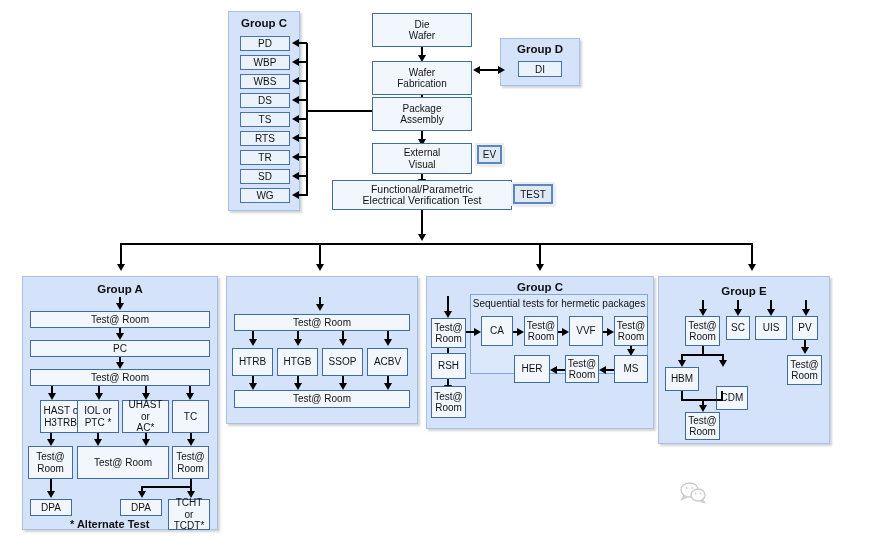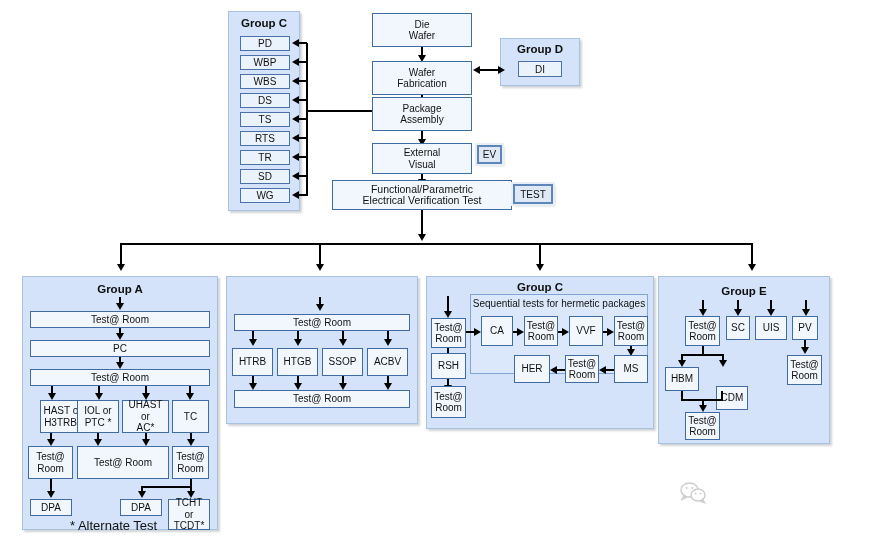--- a/index.html
+++ b/index.html
@@ -73,21 +73,21 @@
   }
   
   .ln { position:absolute; background:#000; }
   .ln.v { width:2px; }
   .ln.h { height:2px; }
   .ar { position:absolute; width:0;height:0; }
   .ar.down { border-left:4.5px solid transparent; border-right:4.5px solid transparent; border-top:7px solid #000; }
   .ar.left { border-top:4.5px solid transparent; border-bottom:4.5px solid transparent; border-right:7px solid #000; }
   .ar.right { border-top:4.5px solid transparent; border-bottom:4.5px solid transparent; border-left:7px solid #000; }
 
-  .note { position:absolute; font-size:13px; color:#111; }
+  .note { position:absolute; font-size:11px; color:#111;font-weight:bold; }
 
   
   .wm { position:absolute; display:flex; align-items:center; gap:7px; }
   .wm-text { font-size:17px; color:#c9c9c9; font-family:"DejaVu Sans", sans-serif; }
 </style>
 </head>
 <body>
 
 <div id="stage">
 

